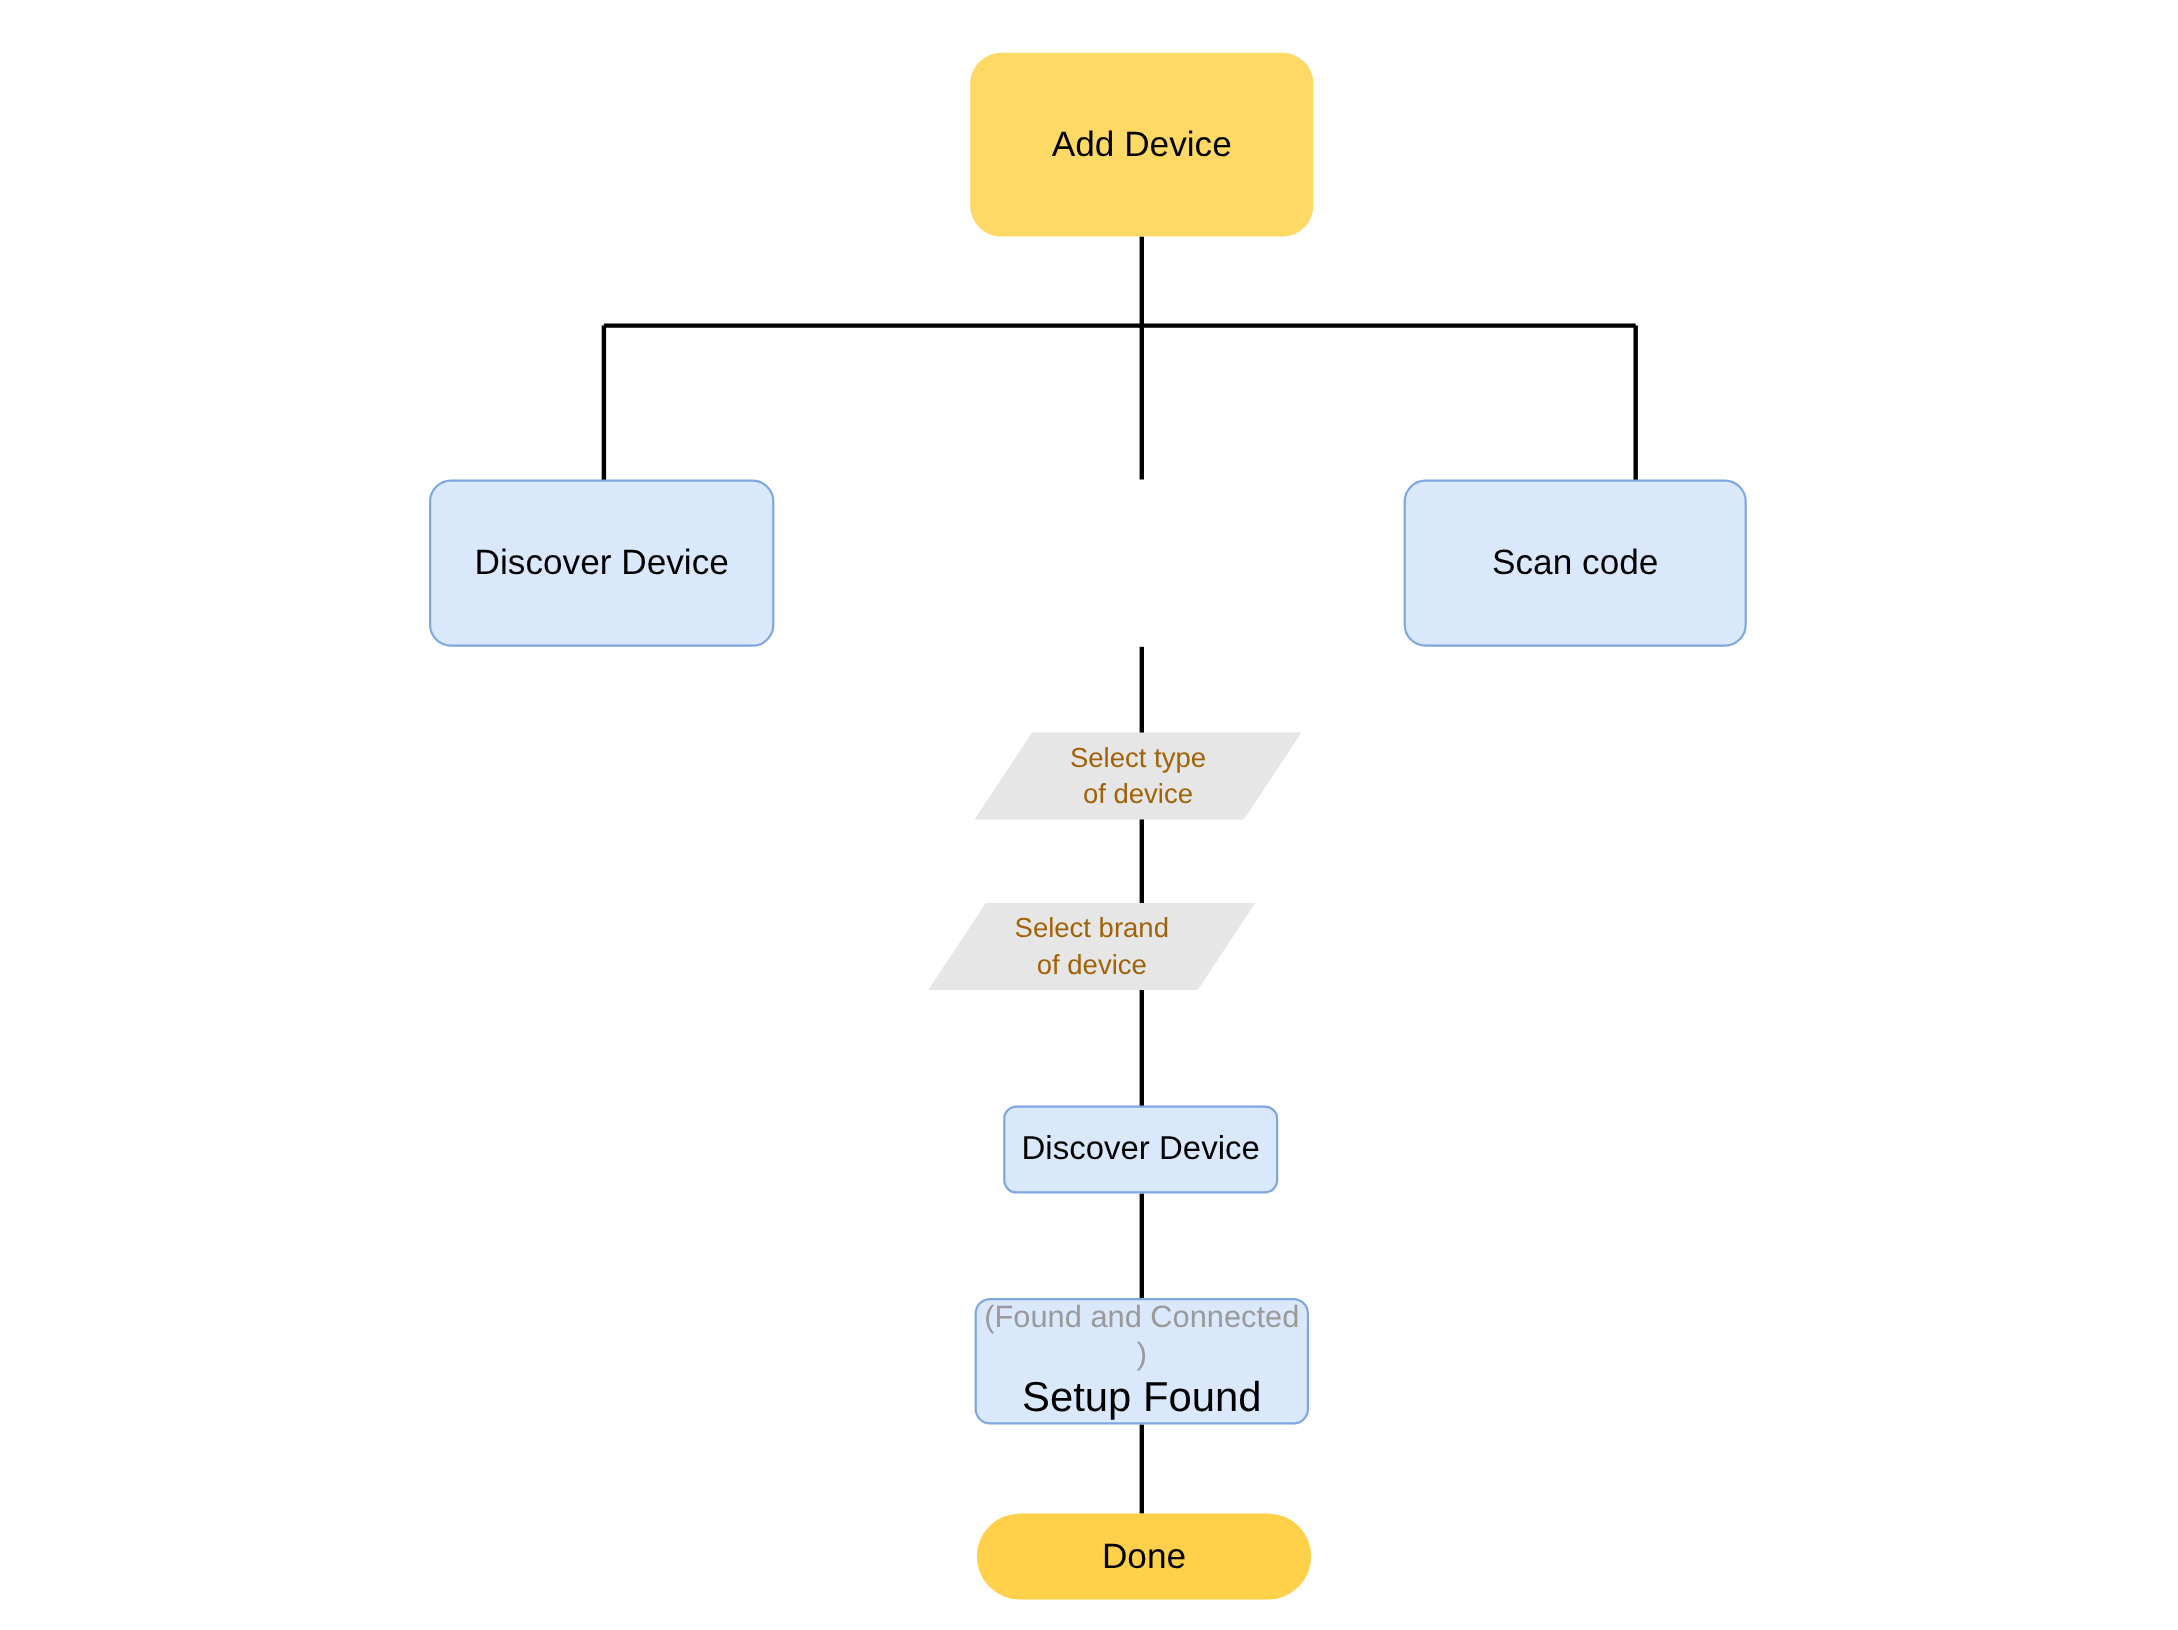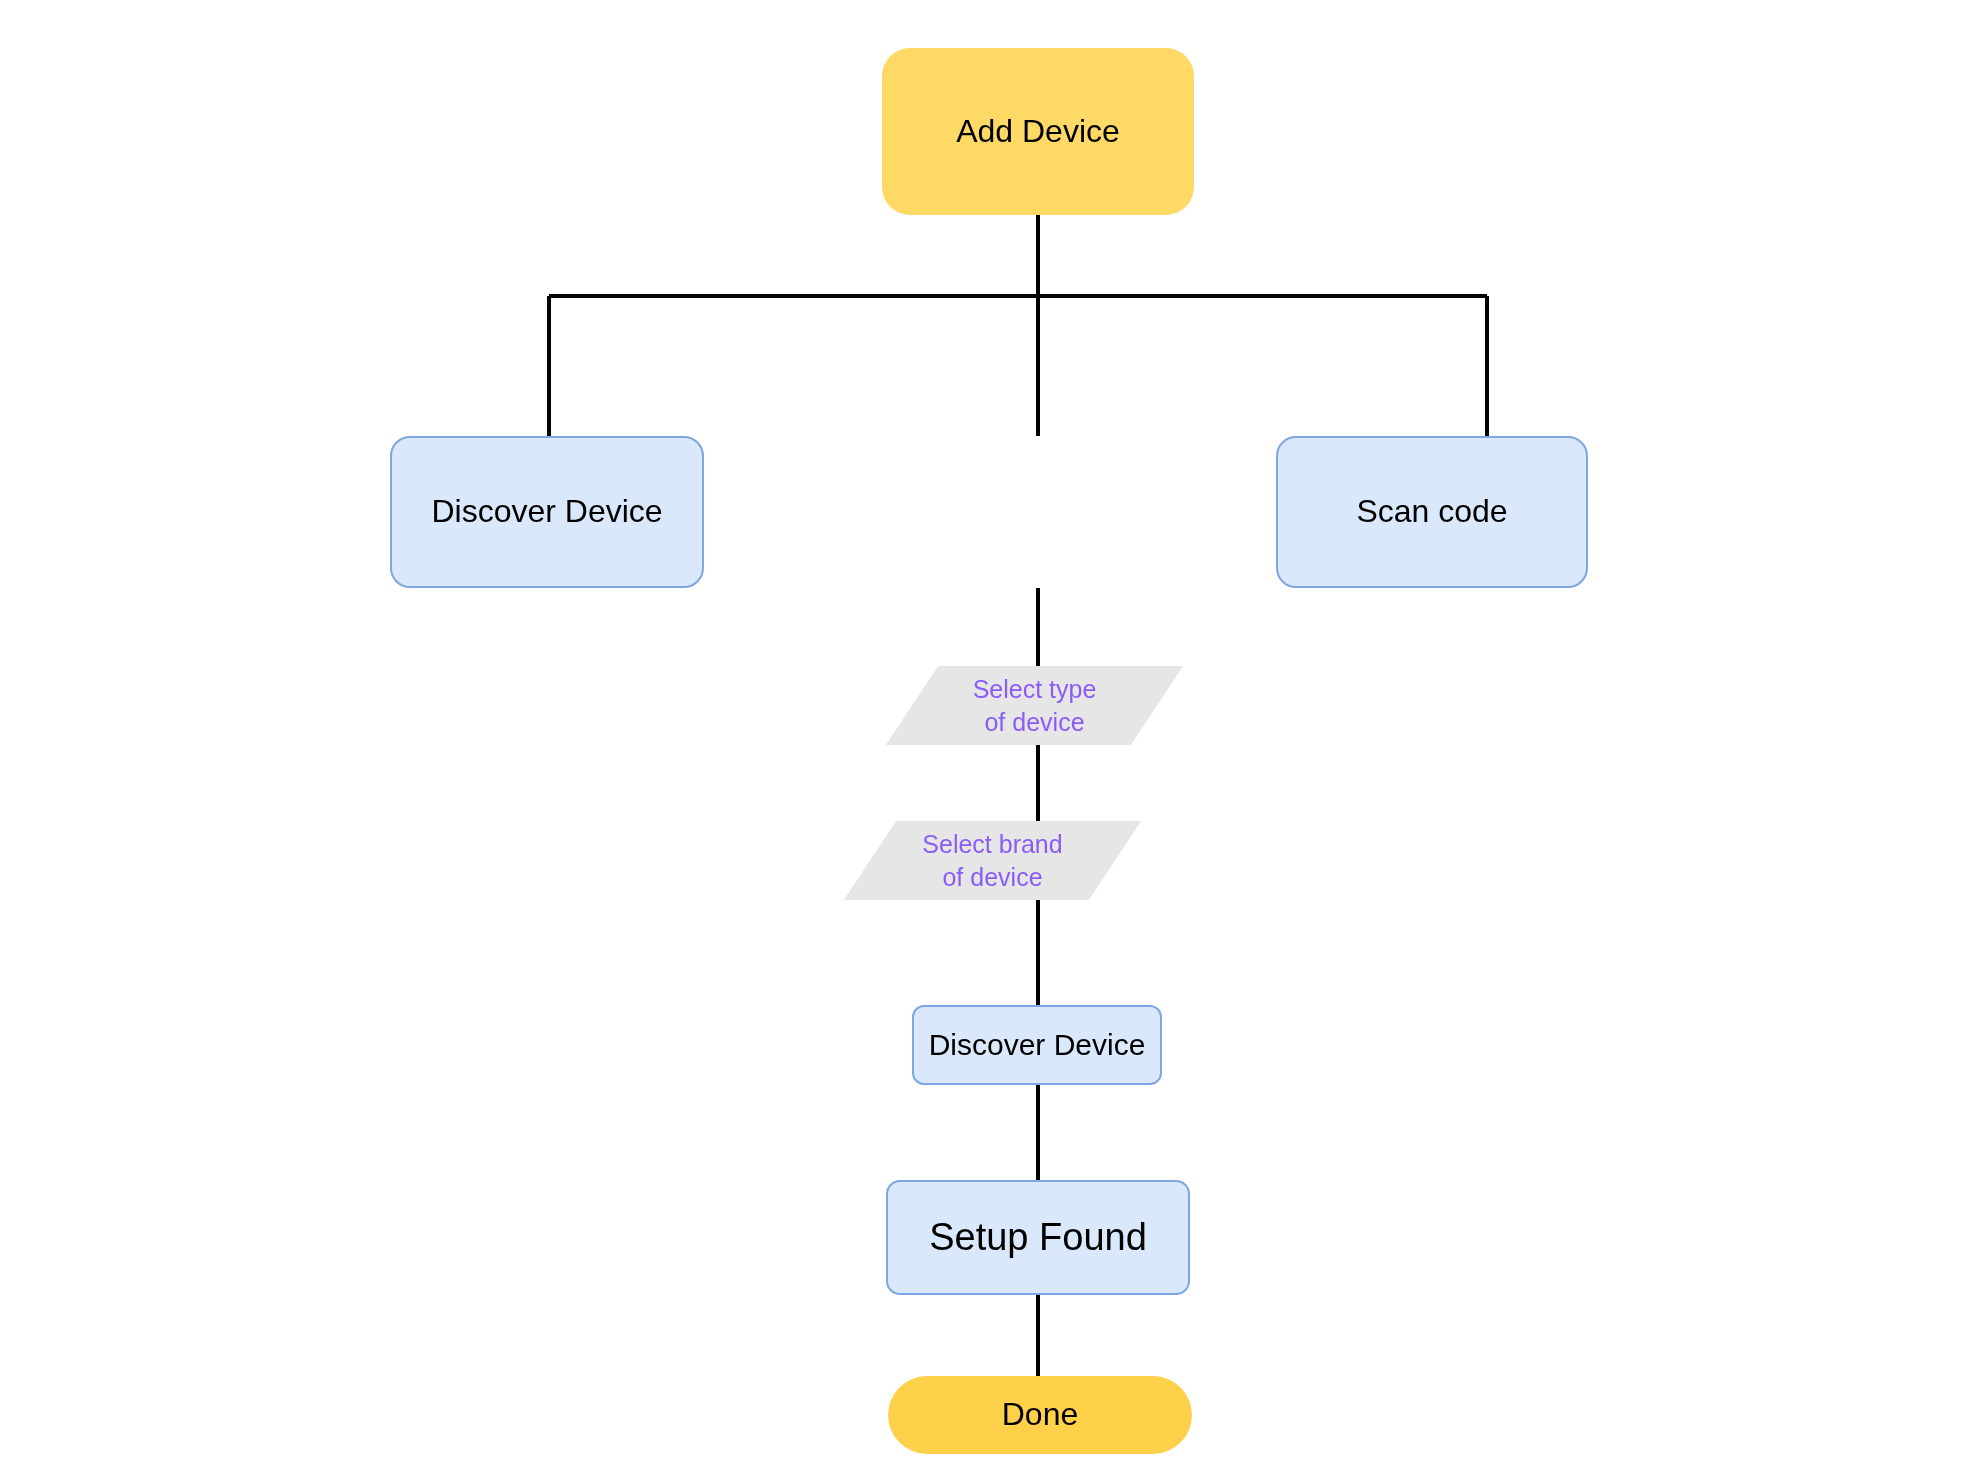--- a/index.html
+++ b/index.html
@@ -95,21 +95,21 @@
     left: 0;
     top: 0;
     width: 100%;
     height: 100%;
     display: flex;
     flex-direction: column;
     align-items: center;
     justify-content: center;
     font-size: 25px;
     line-height: 1.32;
-    color: #8b5cf6;
+    color: #a16207;
     text-align: center;
   }
 </style>
 </head>
 <body>
 
 <div id="canvas">
 
   <svg id="edges" viewBox="0 0 1980 1482" xmlns="http://www.w3.org/2000/svg">
     <g stroke="#000000" stroke-width="4" fill="none" stroke-linecap="butt">
@@ -161,20 +161,21 @@
       <span>Select brand</span>
       <span>of device</span>
     </div>
   </div>
 
   <div class="node node-process-sm" style="left:888px; top:1005px; width:250px; height:80px;">
     <span>Discover Device</span>
   </div>
 
   <div class="node node-setup" style="left:862px; top:1180px; width:304px; height:115px;">
+    <span class="setup-sub">(Found and Connected )</span>
     <span class="setup-main">Setup Found</span>
   </div>
 
   <div class="node node-pill" style="left:864px; top:1376px; width:304px; height:78px;">
     <span>Done</span>
   </div>
 
 </div>
 
 </body></html>

